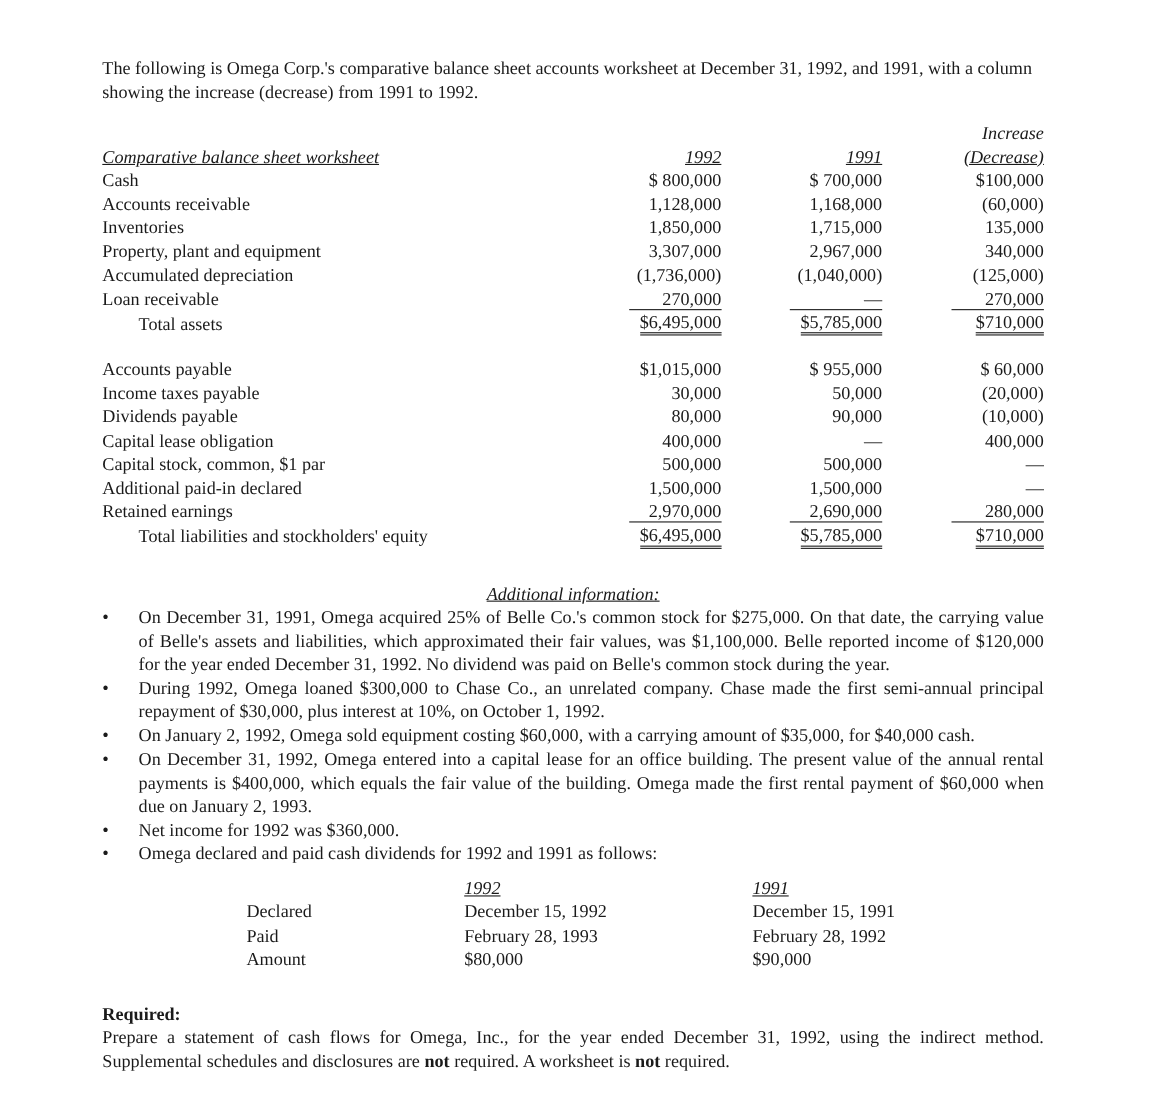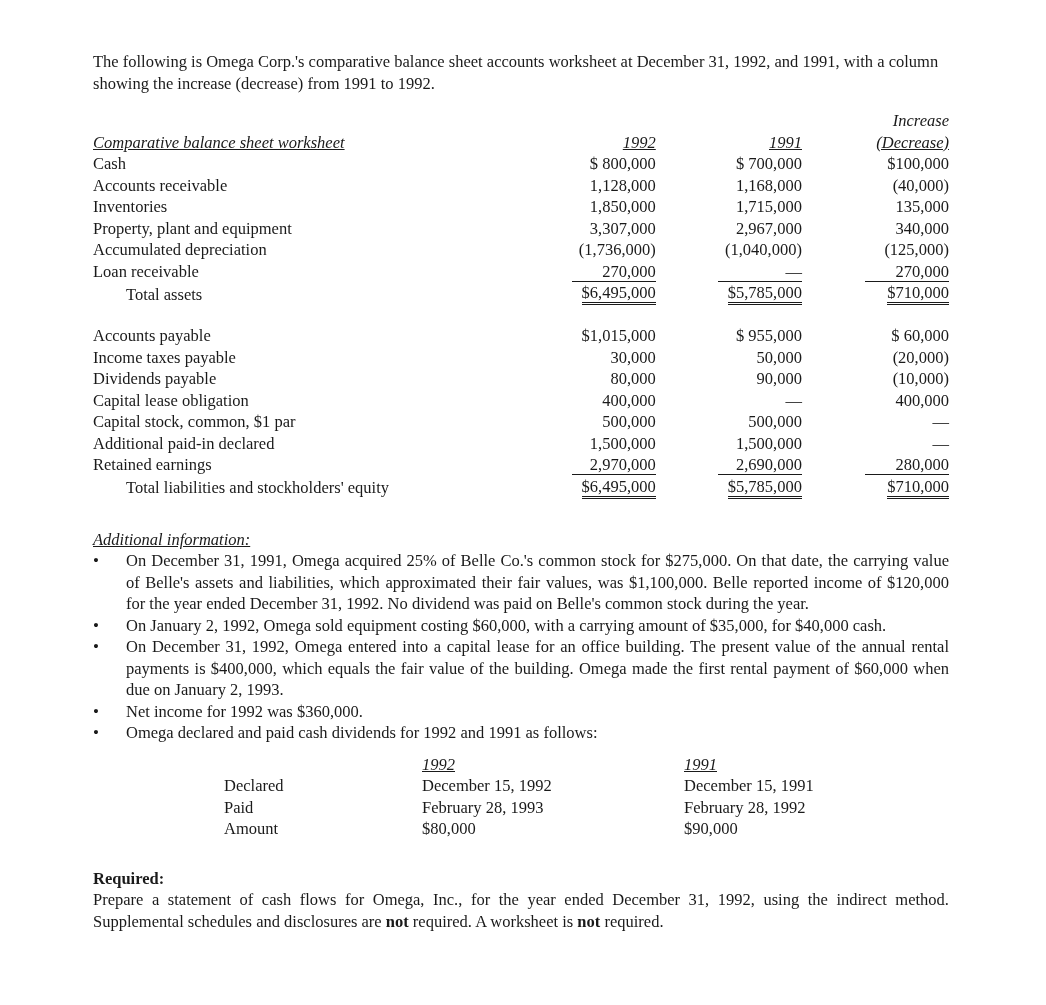--- a/index.html
+++ b/index.html
@@ -58,21 +58,21 @@
     <tr>
       <td class="lbl">Cash</td>
       <td class="c1">$ 800,000</td>
       <td class="c2">$ 700,000</td>
       <td class="c3">$100,000</td>
     </tr>
     <tr>
       <td class="lbl">Accounts receivable</td>
       <td class="c1">1,128,000</td>
       <td class="c2">1,168,000</td>
-      <td class="c3">(40,000)</td>
+      <td class="c3">(60,000)</td>
     </tr>
     <tr>
       <td class="lbl">Inventories</td>
       <td class="c1">1,850,000</td>
       <td class="c2">1,715,000</td>
       <td class="c3">135,000</td>
     </tr>
     <tr>
       <td class="lbl">Property, plant and equipment</td>
       <td class="c1">3,307,000</td>
@@ -146,23 +146,24 @@
     </tr>
     <tr>
       <td class="lbl indent">Total liabilities and stockholders' equity</td>
       <td class="c1"><span class="dul">$6,495,000</span></td>
       <td class="c2"><span class="dul">$5,785,000</span></td>
       <td class="c3"><span class="dul">$710,000</span></td>
     </tr>
   </tbody>
     </table>
 
-  <div class="section-title" style="margin-top:30px;">Additional information:</div>
+  <div class="section-title" style="margin-top:30px;text-align:center;">Additional information:</div>
   <ul class="info">
     <li>On December 31, 1991, Omega acquired 25% of Belle Co.'s common stock for $275,000. On that date, the carrying value of Belle's assets and liabilities, which approximated their fair values, was $1,100,000. Belle reported income of $120,000 for the year ended December 31, 1992. No dividend was paid on Belle's common stock during the year.</li>
+    <li>During 1992, Omega loaned $300,000 to Chase Co., an unrelated company. Chase made the first semi-annual principal repayment of $30,000, plus interest at 10%, on October 1, 1992.</li>
     <li>On January 2, 1992, Omega sold equipment costing $60,000, with a carrying amount of $35,000, for $40,000 cash.</li>
     <li>On December 31, 1992, Omega entered into a capital lease for an office building. The present value of the annual rental payments is $400,000, which equals the fair value of the building. Omega made the first rental payment of $60,000 when due on January 2, 1993.</li>
     <li>Net income for 1992 was $360,000.</li>
     <li>Omega declared and paid cash dividends for 1992 and 1991 as follows:</li>
   </ul>
 
   <table class="div">
     <tbody>
         <tr>
       <td class="dl"></td>

